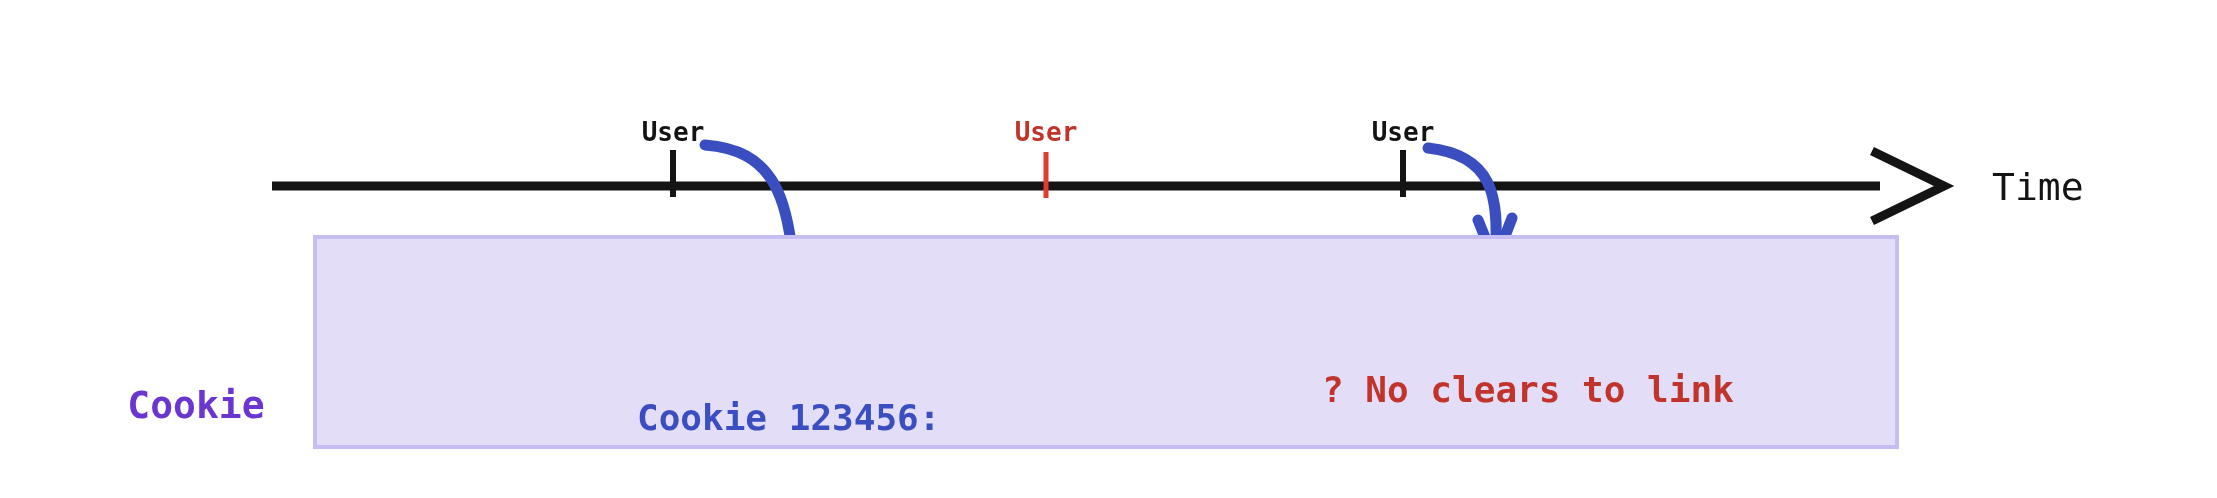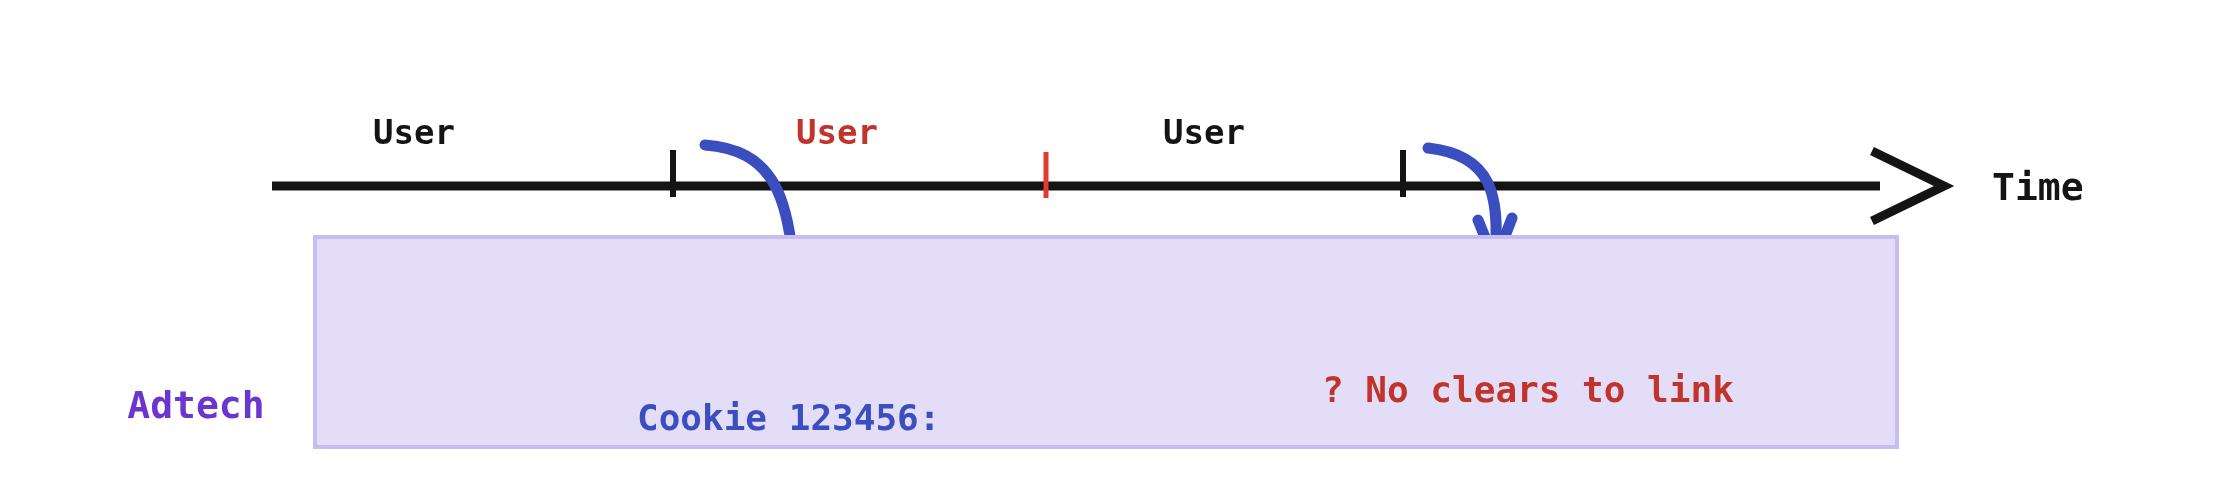--- a/index.html
+++ b/index.html
@@ -22,41 +22,41 @@
     position: absolute;
     left: 0; top: 0;
     width: 2217px;
     height: 498px;
     pointer-events: none;
   }
 
   
   .event-label {
     position: absolute;
-    text-align: left;
-    font-size: 34px;
+    text-align: center;
+    font-size: 26px;
     line-height: 44px;
     font-weight: 700;
     letter-spacing: 0px;
     white-space: pre;
   }
   .event-label.black { color: #141414; }
   .event-label.red   { color: #c0342b; }
 
   #event-label-click    { left: 373px; top: 22px; width: 600px; }
   #event-label-clear    { left: 796px; top: 22px; width: 500px; }
   #event-label-converts { left: 1163px; top: 22px; width: 480px; }
 
   
   #time-caption {
     left: 1992px;
     top: 165px;
     font-size: 38px;
     line-height: 44px;
-    font-weight: 700;
+    font-weight: 400;
     color: #141414;
     white-space: pre;
     text-align: center;
   }
 
   
   #adtech-label {
     left: 96px;
     top: 290px;
     width: 200px;
@@ -131,21 +131,21 @@
   </div>
 
   <div class="event-label black abs" id="event-label-converts">
     <div>User</div>
     <div>converts</div>
   </div>
 
   <div class="abs" id="time-caption">Time</div>
 
   <div class="abs" id="adtech-label">
-    <div>Adtech</div>
+    <div>Cookie</div>
     
   </div>
 
   <div class="abs" id="adtech-box"></div>
 
   <div class="box-text" id="cookie-note">
     <div>Cookie 123456:</div>
     
   </div>
 

